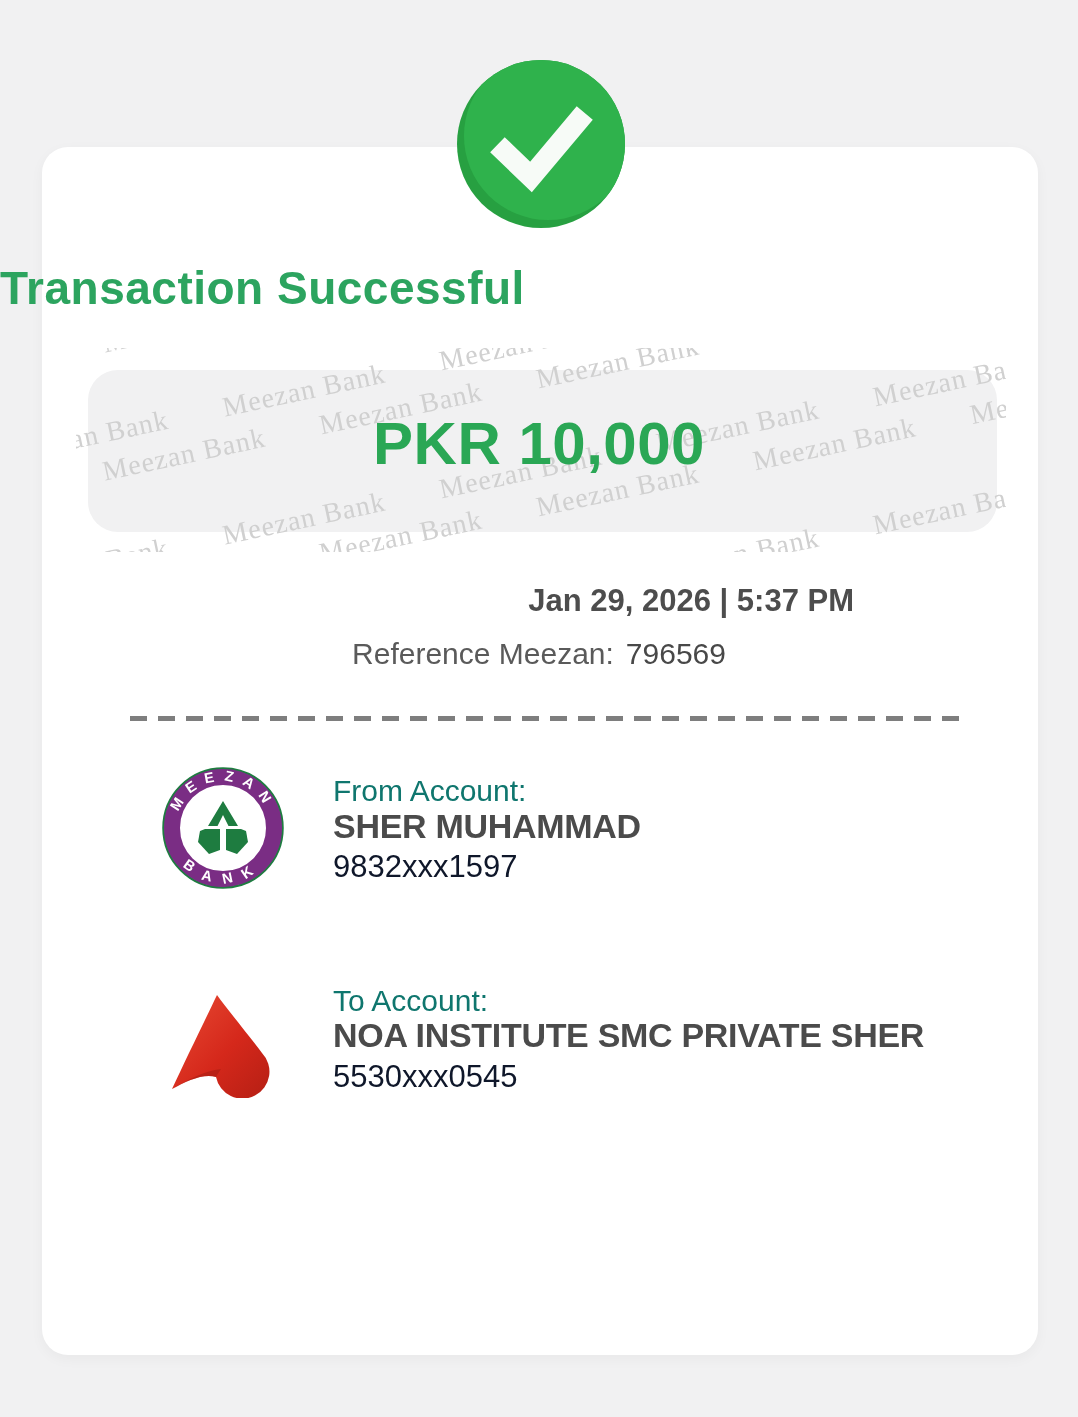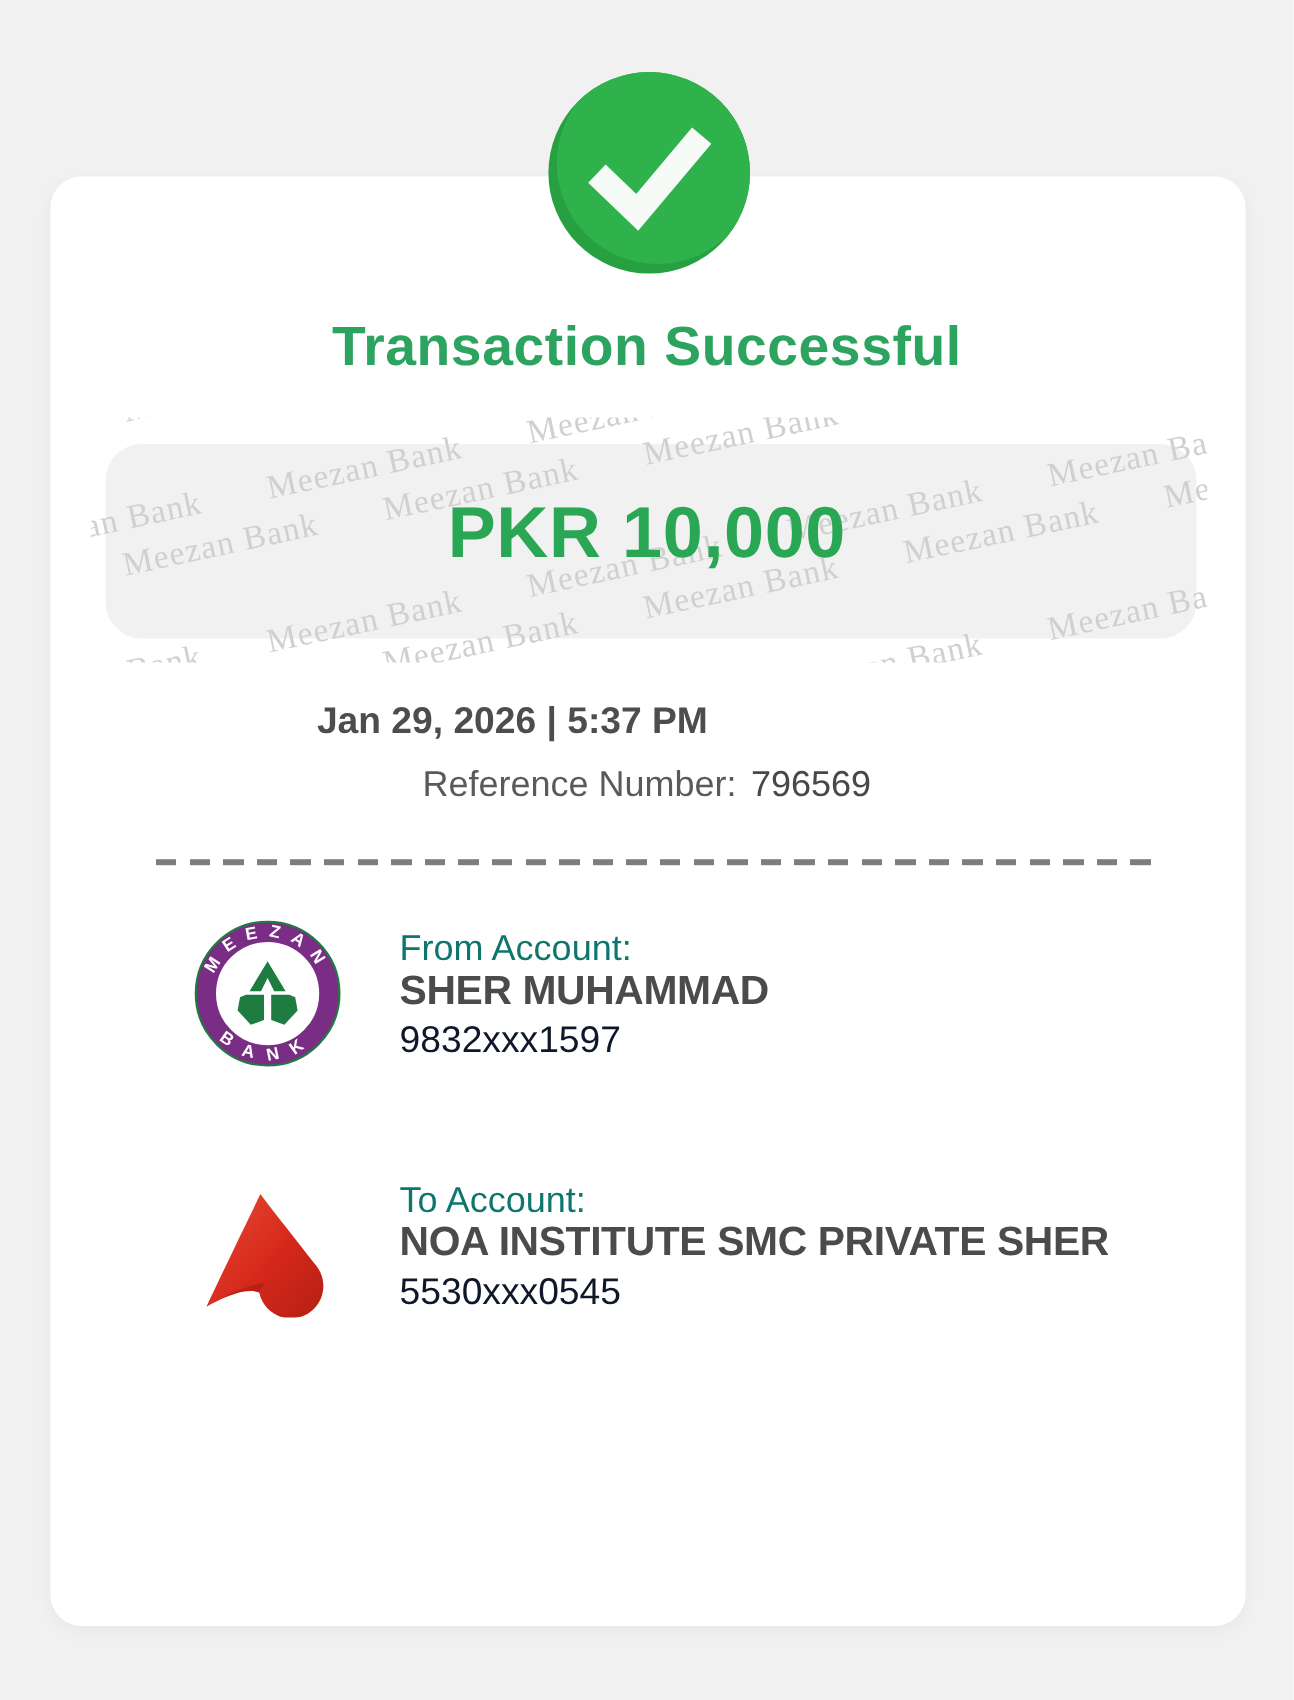--- a/index.html
+++ b/index.html
@@ -11,21 +11,21 @@
   }
   .screen{position:relative;width:1078px;height:1417px;}
   .card{
     position:absolute;left:42px;top:147px;width:996px;height:1208px;
     background:#ffffff;border-radius:26px;
     box-shadow:0 4px 14px rgba(0,0,0,0.04);
   }
   .check-badge{position:absolute;left:454px;top:57px;width:174px;height:174px;}
   .title{
     position:absolute;left:0;top:264px;width:1078px;
-    text-align:center;font-size:46px;font-weight:700;
+    text-align:left;font-size:46px;font-weight:700;
     color:var(--title-green,#2ca45f);letter-spacing:0.5px;line-height:1.05;
   }
   .wm-band{
     position:absolute;left:88px;top:370px;width:909px;height:162px;
     background:#f1f1f2;border-radius:30px;
   }
   .wm-clip{
     position:absolute;left:76px;top:348px;width:930px;height:204px;
     overflow:hidden;pointer-events:none;
   }
@@ -35,21 +35,21 @@
     font-size:28px;color:var(--watermark-gray,#d0d0d0);
     transform:rotate(-12deg);transform-origin:left center;
     letter-spacing:1px;line-height:1;
   }
   .amount{
     position:absolute;left:0;top:412px;width:1078px;text-align:center;
     font-size:60px;font-weight:700;color:var(--amount-green,#2aa755);
     letter-spacing:0.5px;line-height:1.05;
   }
   .datetime{
-    position:absolute;left:0;top:585px;width:854px;text-align:center;
+    position:absolute;left:0;top:585px;width:854px;text-align:right;
     font-size:31px;font-weight:700;color:#4d4d4d;line-height:1.05;
   }
   .reference{
     position:absolute;left:0;top:638px;width:1078px;text-align:center;
     font-size:30px;color:#5a5a5a;line-height:1.05;
   }
   .reference .ref-value{font-weight:400;color:#484848;margin-left:12px;}
   .divider{
     position:absolute;left:130px;top:716px;width:833px;height:5px;
     background:repeating-linear-gradient(90deg,#7e7e7e 0 17px,transparent 17px 28px);
@@ -98,21 +98,21 @@
       <div class="wm-row" style="top: 92px; left: -70px;">Meezan Bank&nbsp;&nbsp;&nbsp;&nbsp;&nbsp;&nbsp;&nbsp;Meezan Bank&nbsp;&nbsp;&nbsp;&nbsp;&nbsp;&nbsp;&nbsp;Meezan Bank&nbsp;&nbsp;&nbsp;&nbsp;&nbsp;&nbsp;&nbsp;Meezan Bank&nbsp;&nbsp;&nbsp;&nbsp;&nbsp;&nbsp;&nbsp;Meezan Bank&nbsp;&nbsp;&nbsp;&nbsp;&nbsp;&nbsp;&nbsp;Meezan Bank&nbsp;&nbsp;&nbsp;&nbsp;&nbsp;&nbsp;&nbsp;Meezan Bank</div>
       <div class="wm-row" style="top: 156px; left: -190px;">Meezan Bank&nbsp;&nbsp;&nbsp;&nbsp;&nbsp;&nbsp;&nbsp;Meezan Bank&nbsp;&nbsp;&nbsp;&nbsp;&nbsp;&nbsp;&nbsp;Meezan Bank&nbsp;&nbsp;&nbsp;&nbsp;&nbsp;&nbsp;&nbsp;Meezan Bank&nbsp;&nbsp;&nbsp;&nbsp;&nbsp;&nbsp;&nbsp;Meezan Bank&nbsp;&nbsp;&nbsp;&nbsp;&nbsp;&nbsp;&nbsp;Meezan Bank&nbsp;&nbsp;&nbsp;&nbsp;&nbsp;&nbsp;&nbsp;Meezan Bank</div>
       <div class="wm-row" style="top: 220px; left: -70px;">Meezan Bank&nbsp;&nbsp;&nbsp;&nbsp;&nbsp;&nbsp;&nbsp;Meezan Bank&nbsp;&nbsp;&nbsp;&nbsp;&nbsp;&nbsp;&nbsp;Meezan Bank&nbsp;&nbsp;&nbsp;&nbsp;&nbsp;&nbsp;&nbsp;Meezan Bank&nbsp;&nbsp;&nbsp;&nbsp;&nbsp;&nbsp;&nbsp;Meezan Bank&nbsp;&nbsp;&nbsp;&nbsp;&nbsp;&nbsp;&nbsp;Meezan Bank&nbsp;&nbsp;&nbsp;&nbsp;&nbsp;&nbsp;&nbsp;Meezan Bank</div>
       <div class="wm-row" style="top: 284px; left: -190px;">Meezan Bank&nbsp;&nbsp;&nbsp;&nbsp;&nbsp;&nbsp;&nbsp;Meezan Bank&nbsp;&nbsp;&nbsp;&nbsp;&nbsp;&nbsp;&nbsp;Meezan Bank&nbsp;&nbsp;&nbsp;&nbsp;&nbsp;&nbsp;&nbsp;Meezan Bank&nbsp;&nbsp;&nbsp;&nbsp;&nbsp;&nbsp;&nbsp;Meezan Bank&nbsp;&nbsp;&nbsp;&nbsp;&nbsp;&nbsp;&nbsp;Meezan Bank&nbsp;&nbsp;&nbsp;&nbsp;&nbsp;&nbsp;&nbsp;Meezan Bank</div>
       <div class="wm-row" style="top: 348px; left: -70px;">Meezan Bank&nbsp;&nbsp;&nbsp;&nbsp;&nbsp;&nbsp;&nbsp;Meezan Bank&nbsp;&nbsp;&nbsp;&nbsp;&nbsp;&nbsp;&nbsp;Meezan Bank&nbsp;&nbsp;&nbsp;&nbsp;&nbsp;&nbsp;&nbsp;Meezan Bank&nbsp;&nbsp;&nbsp;&nbsp;&nbsp;&nbsp;&nbsp;Meezan Bank&nbsp;&nbsp;&nbsp;&nbsp;&nbsp;&nbsp;&nbsp;Meezan Bank&nbsp;&nbsp;&nbsp;&nbsp;&nbsp;&nbsp;&nbsp;Meezan Bank</div>
     </div>
   <div class="amount">PKR 10,000</div>
 
   <div class="datetime">Jan 29, 2026 | 5:37 PM</div>
   <div class="reference">
-    <span>Reference Number:</span><span class="ref-value">796569</span>
+    <span>Reference Meezan:</span><span class="ref-value">796569</span>
   </div>
 
   <div class="divider"></div>
 
   <div class="meezan-logo">
     <svg width="126" height="126" viewBox="0 0 126 126">
       <defs>
         <path id="arcTop" d="M16,63 A47,47 0 1 1 110,63" fill="none"></path>
         <path id="arcBottom" d="M8,63 A55,55 0 0 0 118,63" fill="none"></path>
       </defs>

